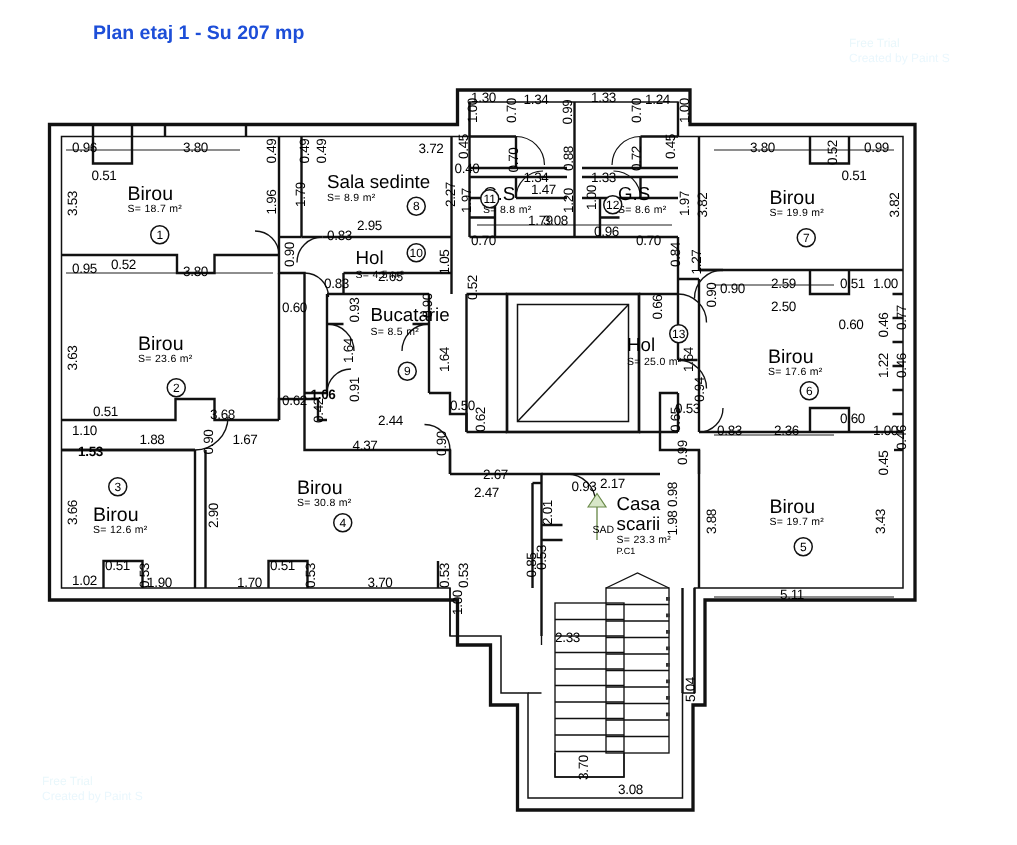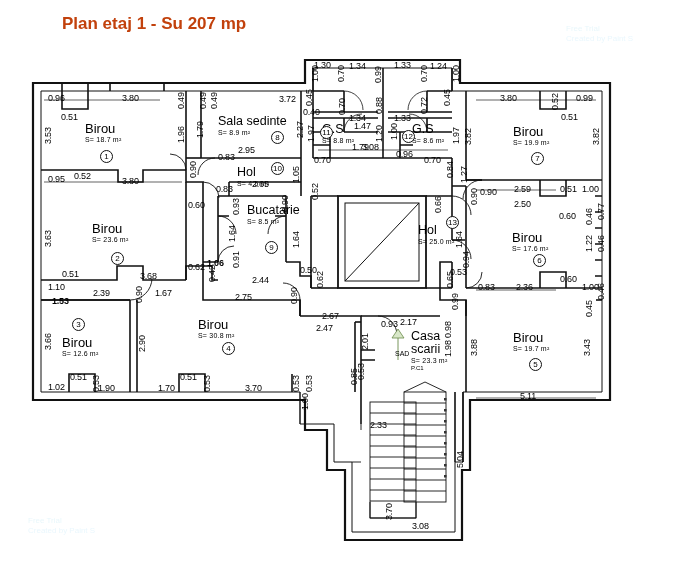--- a/index.html
+++ b/index.html
@@ -1,21 +1,21 @@
 <!DOCTYPE html>
 <html><head>
 <meta charset="utf-8">
 <title>Plan etaj 1</title>
 <style>
   html,body{margin:0;padding:0;background:#ffffff;}
   body{width:678px;height:563px;position:relative;overflow:hidden;
        font-family:"Liberation Sans",sans-serif;color:#000;}
   #plan{position:absolute;left:0;top:0;width:678px;height:563px;}
-  .title{position:absolute;left:62px;top:14px;font-size:17px;font-weight:bold;
-         color:#c2410c;letter-spacing:0px;white-space:nowrap;}
+  .title{position:absolute;left:62px;top:14px;font-size:13px;font-weight:bold;
+         color:#1d4ed8;letter-spacing:0px;white-space:nowrap;}
   
   .room{position:absolute;white-space:nowrap;}
   .room .rn{font-size:12.5px;line-height:13px;}
   .room .ra{font-size:7px;line-height:9px;letter-spacing:0.2px;}
   .room .rsub{font-size:6px;line-height:7px;}
   .room.big .rn{font-size:13px;}
   .tag{position:absolute;width:13px;height:13px;border:1px solid #111;
        border-radius:50%;font-size:8px;line-height:12px;text-align:center;
        background:#fff;box-sizing:border-box;}
   
@@ -359,24 +359,24 @@
     <div class="d" style="left: 62px; top: 270px;">0.51</div>
     <div class="d" style="left: 140px; top: 272px;">3.68</div>
     <div class="d" style="left: 188px; top: 263px;">0.62</div>
     <div class="d v" style="left: 208px; top: 282px;">0.42</div>
     <div class="d" style="left: 207px; top: 259px; font-weight: bold;">1.06</div>
     <div class="d" style="left: 252px; top: 276px;">2.44</div>
     <div class="d" style="left: 300px; top: 266px;">0.50</div>
     <div class="d v" style="left: 316px; top: 288px;">0.62</div>
     <div class="d" style="left: 48px; top: 283px;">1.10</div>
     <div class="d" style="left: 52px; top: 297px; font-weight: bold;">1.53</div>
-    <div class="d" style="left: 93px; top: 289px;">2.39</div>
+    <div class="d" style="left: 93px; top: 289px;">1.88</div>
     <div class="d v" style="left: 135px; top: 303px;">0.90</div>
     <div class="d" style="left: 155px; top: 289px;">1.67</div>
-    <div class="d" style="left: 235px; top: 293px;">2.75</div>
+    <div class="d" style="left: 235px; top: 293px;">4.37</div>
     <div class="d v" style="left: 290px; top: 304px;">0.90</div>
     <div class="d v" style="left: 44px; top: 350px;">3.66</div>
     <div class="d v" style="left: 138px; top: 352px;">2.90</div>
     <div class="d" style="left: 322px; top: 312px;">2.67</div>
     <div class="d" style="left: 316px; top: 324px;">2.47</div>
     <div class="d" style="left: 381px; top: 320px;">0.93</div>
     <div class="d v" style="left: 361px; top: 350px;">2.01</div>
     <div class="d v" style="left: 357px; top: 380px;">0.53</div>
     <div class="d v" style="left: 350px; top: 385px;">0.85</div>
     <div class="d" style="left: 48px; top: 383px;">1.02</div>

